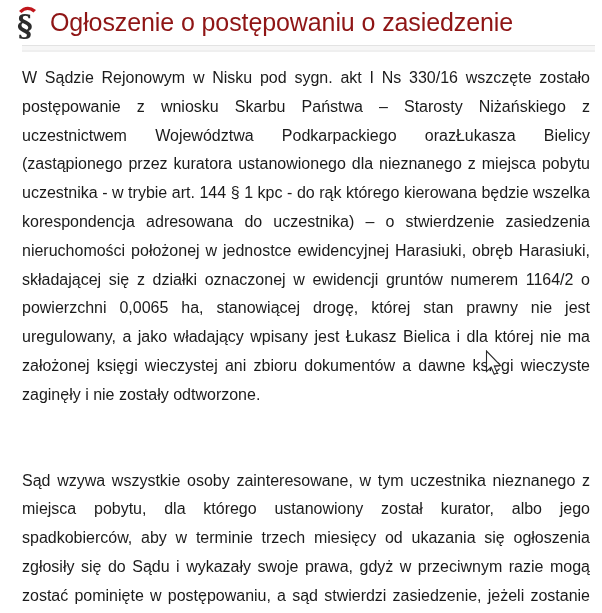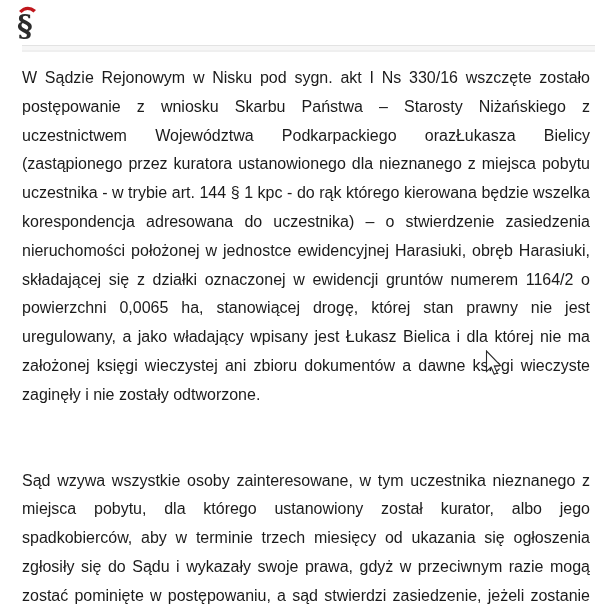--- a/index.html
+++ b/index.html
@@ -101,20 +101,21 @@
 
   <div class="doc-header">
 
     <span class="paragraph-icon">
       <svg width="30" height="38" viewBox="0 0 30 38" xmlns="http://www.w3.org/2000/svg">
         <path d="M5 8 Q13 0 22 7 L19.5 9.5 Q13 4.5 7.5 10 Z" fill="#c0171c"></path>
         <text x="3" y="33" font-family="DejaVu Serif, serif" font-size="30" font-weight="bold" fill="#2b2b2b">§</text>
       </svg>
     </span>
 
+    <h1 class="doc-title">Ogłoszenie o postępowaniu o zasiedzenie</h1>
   </div>
 
   <div class="title-rule"></div>
 
   <div class="doc-body">
 
     <p class="doc-paragraph">W Sądzie Rejonowym w Nisku pod sygn. akt I Ns 330/16 wszczęte zostało postępowanie z wniosku Skarbu Państwa – Starosty Niżańskiego z uczestnictwem Województwa Podkarpackiego orazŁukasza Bielicy (zastąpionego przez kuratora ustanowionego dla nieznanego z miejsca pobytu uczestnika -  w trybie art. 144 § 1 kpc - do rąk  którego kierowana będzie wszelka korespondencja adresowana do uczestnika) – o stwierdzenie zasiedzenia nieruchomości położonej w jednostce ewidencyjnej  Harasiuki, obręb Harasiuki, składającej się z działki oznaczonej w ewidencji gruntów numerem 1164/2 o powierzchni 0,0065 ha, stanowiącej drogę, której stan prawny nie jest uregulowany, a jako władający wpisany jest Łukasz Bielica i dla której nie ma założonej księgi wieczystej ani zbioru dokumentów a dawne księgi wieczyste zaginęły i nie zostały odtworzone.</p>
 
     <div class="para-gap"></div>
 

